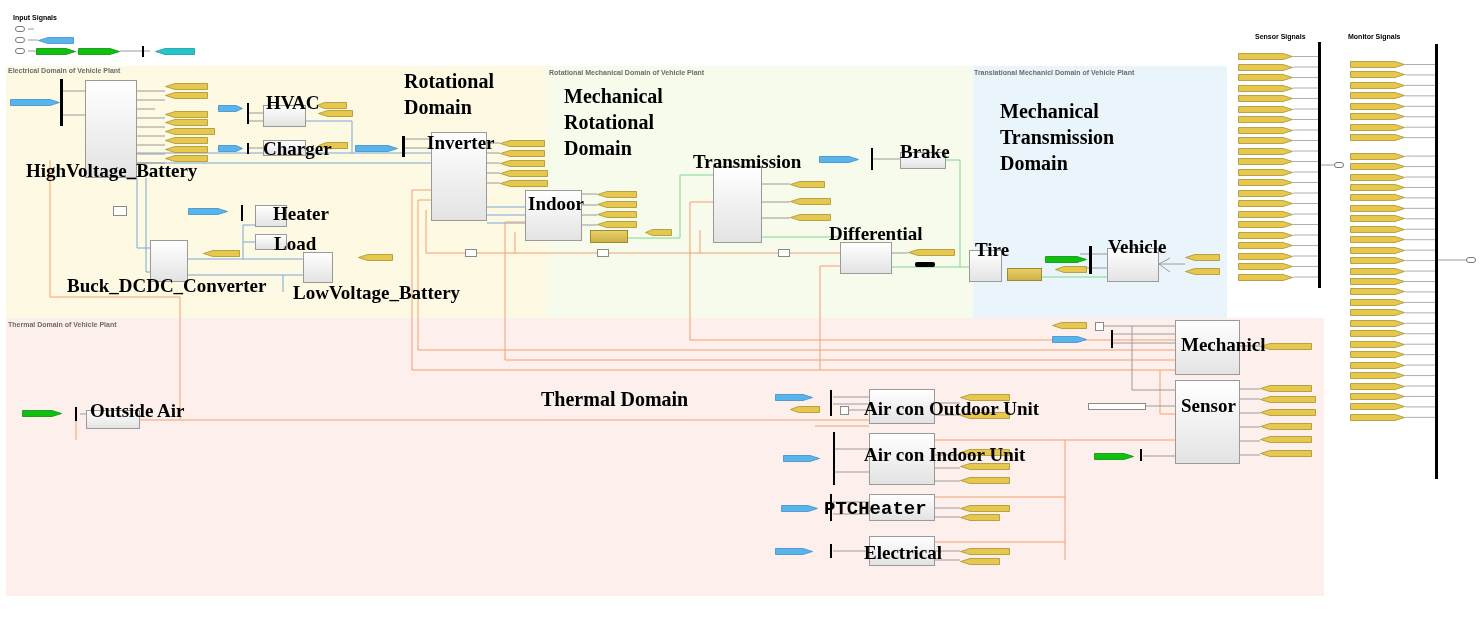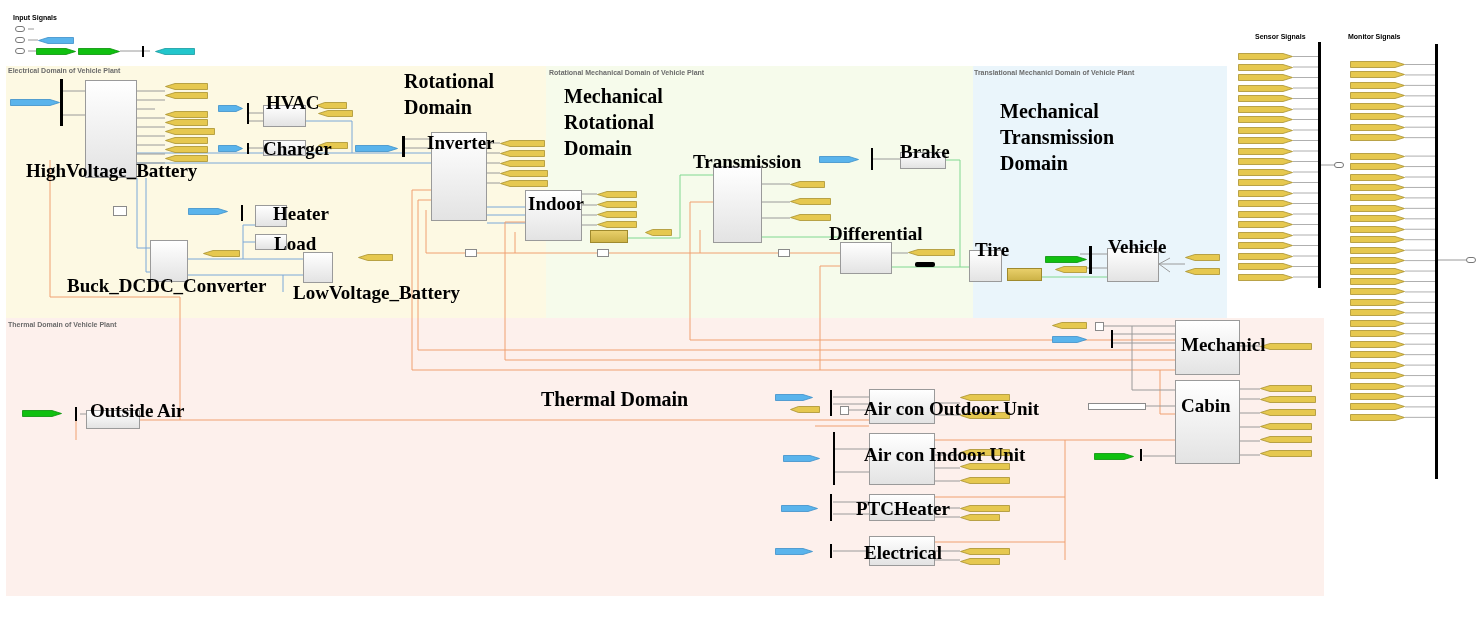--- a/index.html
+++ b/index.html
@@ -932,18 +932,18 @@
 <div class="big m" style="left:274px;top:232px;">Load</div>
 <div class="big m" style="left:67px;top:274px;">Buck_DCDC_Converter</div>
 <div class="big m" style="left:293px;top:281px;">LowVoltage_Battery</div>
 <div class="big m" style="left:528px;top:192px;">Indoor</div>
 <div class="big m" style="left:693px;top:150px;font-family:Liberation Serif, serif;">Transmission</div>
 <div class="big m" style="left:900px;top:140px;">Brake</div>
 <div class="big m" style="left:829px;top:222px;">Differential</div>
 <div class="big m" style="left:975px;top:238px;">Tire</div>
 <div class="big m" style="left:1108px;top:235px;">Vehicle</div>
 <div class="big m" style="left:1181px;top:333px;">Mechanicl</div>
-<div class="big m" style="left:1181px;top:394px;">Cabin</div>
+<div class="big m" style="left:1181px;top:394px;">Sensor</div>
 <div class="big m" style="left:90px;top:399px;">Outside Air</div>
 <div class="big m" style="left:864px;top:397px;">Air con Outdoor Unit</div>
 <div class="big m" style="left:864px;top:443px;">Air con Indoor Unit</div>
-<div class="big m" style="left:856px;top:497px;">PTCHeater</div>
+<div class="big m" style="left:824px;top:497px;font-family:Liberation Mono, monospace;">PTCHeater</div>
 <div class="big m" style="left:864px;top:541px;">Electrical</div>
 
 </body></html>

